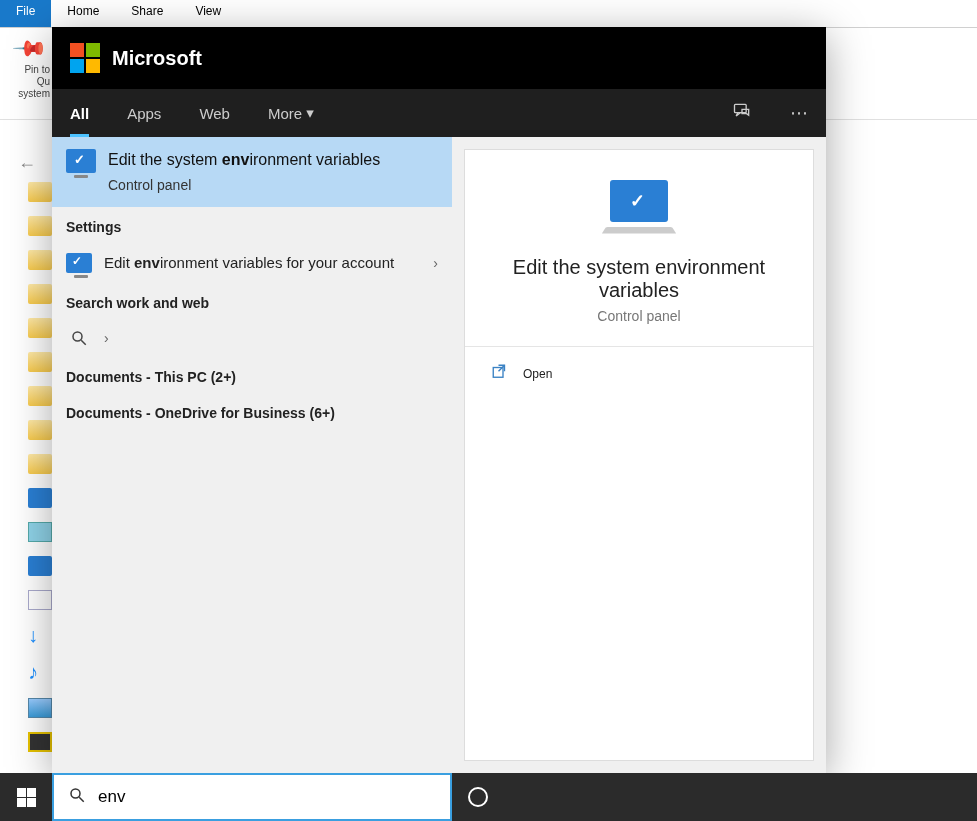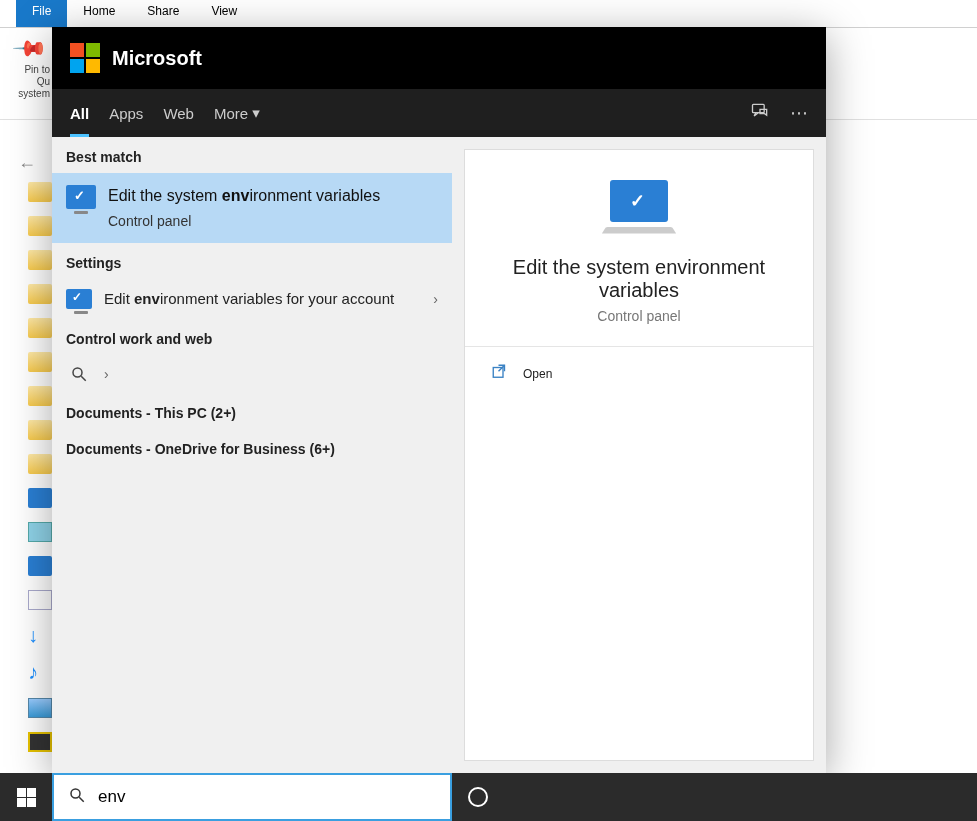--- a/index.html
+++ b/index.html
@@ -2,21 +2,21 @@
 <html><head>
 <meta charset="utf-8">
 <style>
 * { margin: 0; padding: 0; box-sizing: border-box; font-family: "Segoe UI", Arial, sans-serif; }
 body { width: 977px; height: 821px; overflow: hidden; background: #fff; position: relative; }
 
 
 .bg-explorer { position: absolute; top: 0; left: 0; right: 0; height: 120px; background: #fff; border-bottom: 1px solid #e0e0e0; }
 .ribbon-tabs { display: flex; height: 28px; border-bottom: 1px solid #d0d0d0; }
 .ribbon-tab { padding: 4px 16px; font-size: 12px; cursor: pointer; }
-.ribbon-tab.file { background: #1979ca; color: #fff; margin-left: 16px; }
+.ribbon-tab.file { background: #1979ca; color: #fff; }
 .ribbon-tab.active { background: #fff; }
 .pin-section { padding: 8px 10px; display: flex; flex-direction: column; align-items: center; width: 60px; }
 .pin-icon { font-size: 22px; color: #999; transform: rotate(45deg); }
 .pin-txt { font-size: 10px; color: #444; text-align: right; line-height: 1.2; margin-top: 2px; }
 
 .nav-back { position: absolute; top: 152px; left: 18px; font-size: 18px; color: #888; }
 
 
 .bg-side { position: absolute; left: 28px; top: 182px; display: flex; flex-direction: column; gap: 14px; }
 .bg-side .fico { width: 24px; height: 20px; }
@@ -30,21 +30,21 @@
 
 
 .search-panel { position: absolute; left: 52px; top: 27px; width: 774px; height: 746px; background: #f0f0f0; box-shadow: 0 8px 40px rgba(0,0,0,0.35); display: flex; flex-direction: column; }
 
 .sp-header { background: #000; color: #fff; height: 62px; display: flex; align-items: center; padding: 0 18px; }
 .ms-logo { display: grid; grid-template-columns: 14px 14px; grid-template-rows: 14px 14px; gap: 2px; margin-right: 12px; }
 .ms-logo div:nth-child(1){background:#f25022;} .ms-logo div:nth-child(2){background:#7fba00;}
 .ms-logo div:nth-child(3){background:#00a4ef;} .ms-logo div:nth-child(4){background:#ffb900;}
 .ms-word { font-size: 20px; font-weight: 600; }
 
-.sp-tabs { background: #1f1f1f; color: #ccc; height: 48px; display: flex; align-items: center; padding: 0 18px; gap: 20px; }
+.sp-tabs { background: #1f1f1f; color: #ccc; height: 48px; display: flex; align-items: center; padding: 0 18px; gap: 38px; }
 .sp-tab { font-size: 15px; cursor: pointer; position: relative; height: 48px; display: flex; align-items: center; }
 .sp-tab.active { color: #fff; font-weight: 600; }
 .sp-tab.active::after { content: ""; position: absolute; bottom: 0; left: 0; right: 0; height: 3px; background: #4cc2ff; }
 .sp-tabs-spacer { flex: 1; }
 .sp-tab-ico { color: #ccc; font-size: 18px; cursor: pointer; }
 
 .sp-body { flex: 1; display: flex; background: #f0f0f0; }
 .sp-left { width: 400px; display: flex; flex-direction: column; }
 .sp-right { flex: 1; background: #fff; margin: 12px; border: 1px solid #ddd; display: flex; flex-direction: column; }
 
@@ -145,41 +145,40 @@
     <div class="sp-tab-ico"><svg width="20" height="20" viewBox="0 0 24 24" fill="none" stroke="currentColor" stroke-width="1.6">
           <rect x="3" y="4" width="14" height="10" rx="1"></rect>
           <path d="M7 14l-2 4 5-4"></path>
           <path d="M12 10h8v7l-3-2h-5z"></path>
         </svg></div>
     <div class="sp-tab-ico">⋯</div>
   </div>
 
   <div class="sp-body">
     <div class="sp-left">
-      <div class="sec-hdr">Best match</div>
       <div class="bmatch">
         <div class="monitor-ico">
             <span class="chk">✓</span>
           </div>
         <div>
           <div class="bmatch-title"><span>Edit the system </span><b class="hl">env</b><span>ironment variables</span></div>
           <div class="bmatch-sub">Control panel</div>
         </div>
       </div>
 
       <div class="sec-hdr">Settings</div>
       <div class="row">
         <div class="monitor-ico sm">
             <span class="chk">✓</span>
           </div>
         <div class="row-txt"><span>Edit </span><b class="hl">env</b><span>ironment variables for your account</span></div>
         <div class="chev">›</div>
       </div>
 
-      <div class="sec-hdr">Control work and web</div>
+      <div class="sec-hdr">Search work and web</div>
       <div class="row">
         <div class="search-ico-sm">
             <svg width="18" height="18" viewBox="0 0 24 24" fill="none" stroke="#444" stroke-width="2">
               <circle cx="10" cy="10" r="6"></circle>
               <line x1="15" y1="15" x2="21" y2="21"></line>
             </svg>
           </div>
         <div class="chev">›</div>
       </div>
 

